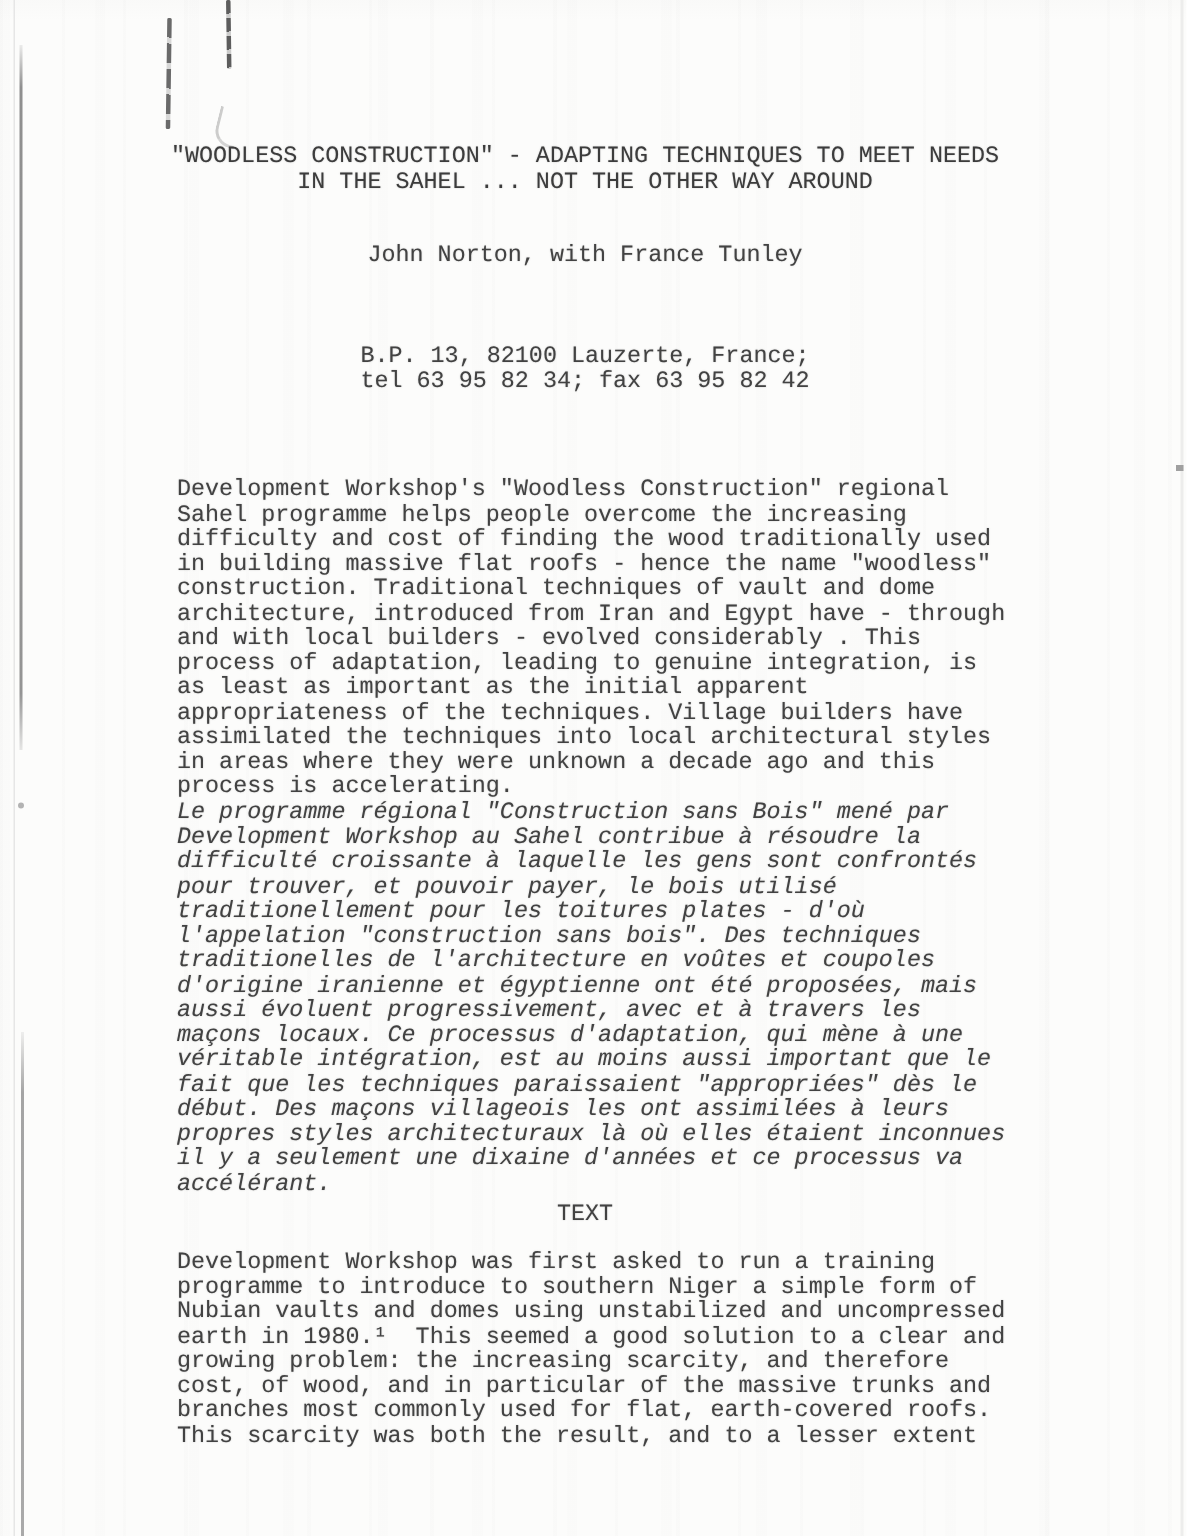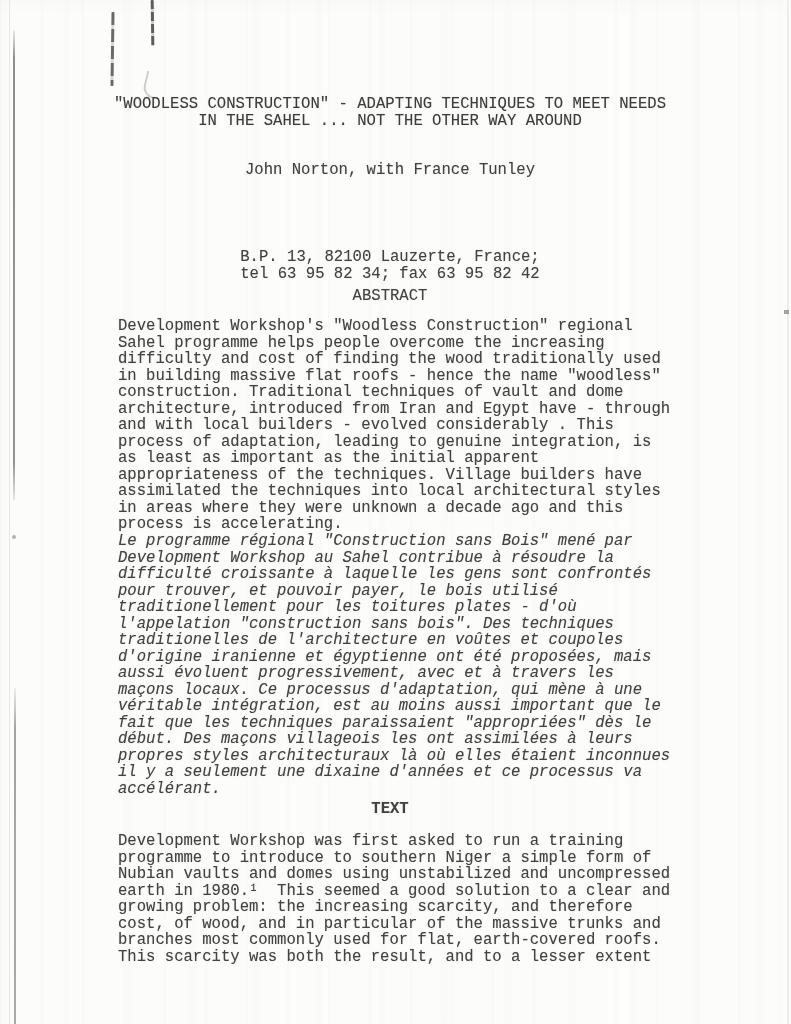--- a/index.html
+++ b/index.html
@@ -21,23 +21,23 @@
     font-size: 15.6px;
     line-height: 16.5px;
     color: #424242;
     text-shadow: 0 0 1px rgba(110,110,110,0.45);
   }
   .block { position: absolute; white-space: pre; }
   .center-col { left: 90px; width: 600px; text-align: center; }
   .title   { top: 96px;  line-height: 17px; color: #3c3c3c; }
   .author  { top: 162px; }
   .org     { top: 195px; }
-  .address { top: 229px; margin-top: 20px; }
+  .address { top: 229px; }
   .h-abstract { top: 288px; }
-  .h-text     { top: 801px; font-weight: bold; }
+  .h-text     { top: 801px; }
   .para { left: 118px; width: 560px; text-align: left; }
   .en        { top: 318px; }
   .fr        { top: 533px; font-style: italic; }
   .body-text { top: 833px; }
 
   
   .artifact { position: absolute; pointer-events: none; }
   .edge-left-light  { left: 9px;  top: 0; width: 1px; height: 1024px; background: #e6e6e6; }
   .edge-right-light { left: 787px; top: 0; width: 2px; height: 1024px; background: #ededec; }
   .left-line-a {
@@ -81,21 +81,20 @@
   <div class="artifact pen-mark-1"></div>
   <div class="artifact pen-mark-2"></div>
   <div class="artifact pen-curl"></div>
   <div class="artifact right-dot"></div>
 
   <div class="block center-col title">"WOODLESS CONSTRUCTION" - ADAPTING TECHNIQUES TO MEET NEEDS
 IN THE SAHEL ... NOT THE OTHER WAY AROUND</div>
   <div class="block center-col author">John Norton, with France Tunley</div>
   <div class="block center-col address">B.P. 13, 82100 Lauzerte, France;
 tel 63 95 82 34; fax 63 95 82 42</div>
-  <div class="block center-col h-abstract">ABSTRACT</div>
   <div class="block para en">Development Workshop's "Woodless Construction" regional
 Sahel programme helps people overcome the increasing
 difficulty and cost of finding the wood traditionally used
 in building massive flat roofs - hence the name "woodless"
 construction. Traditional techniques of vault and dome
 architecture, introduced from Iran and Egypt have - through
 and with local builders - evolved considerably . This
 process of adaptation, leading to genuine integration, is
 as least as important as the initial apparent
 appropriateness of the techniques. Village builders have

